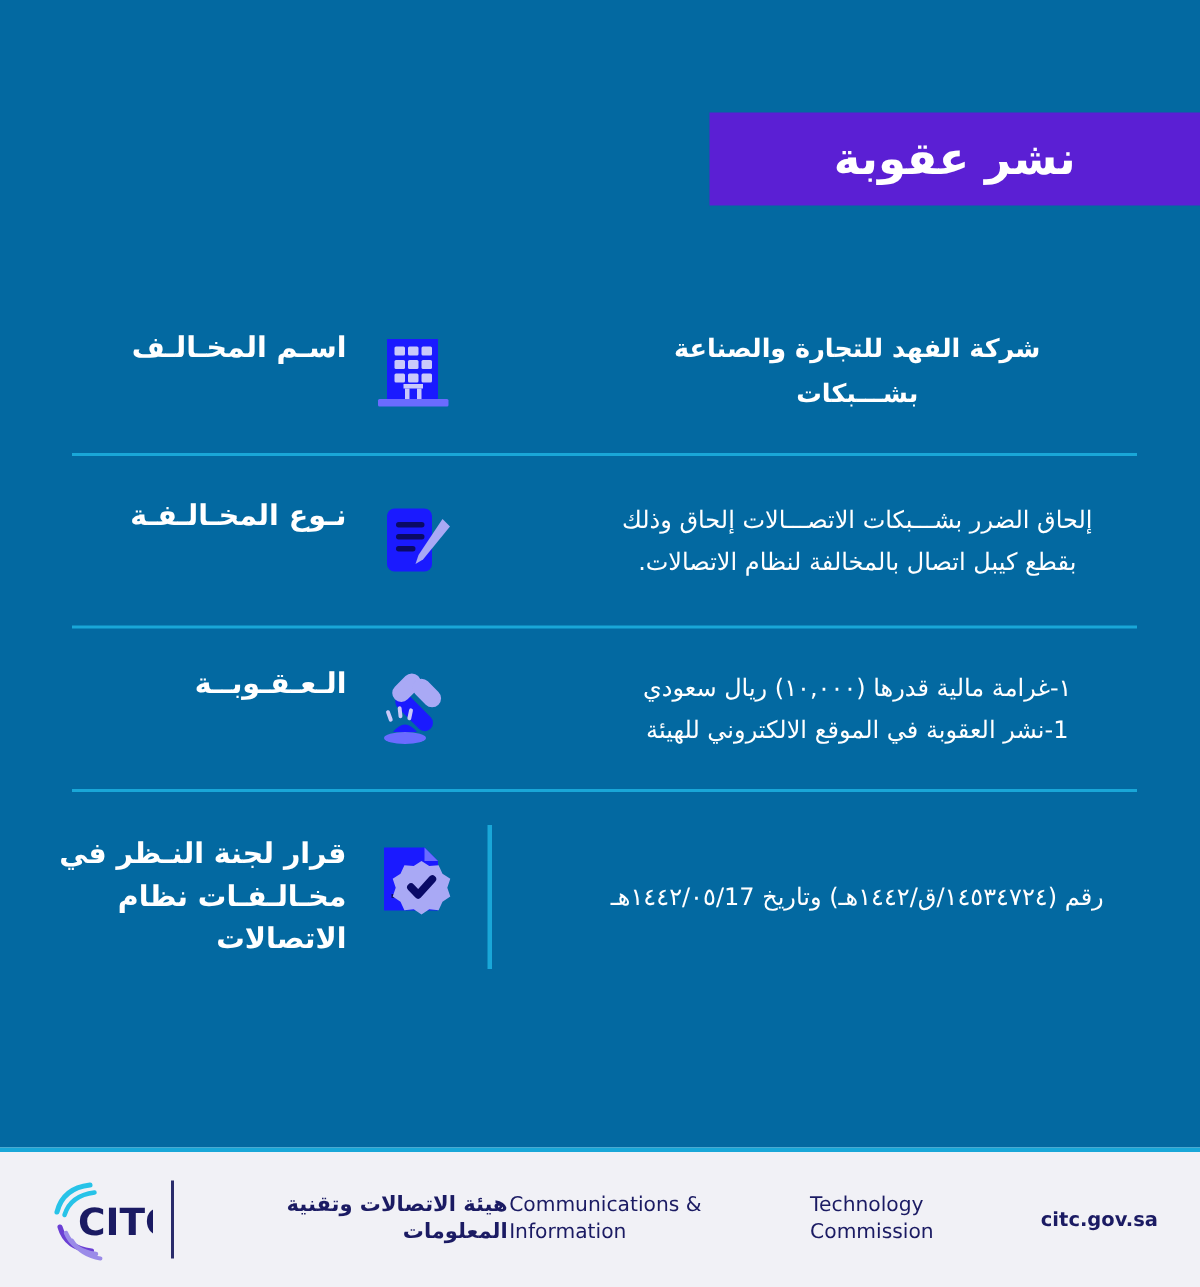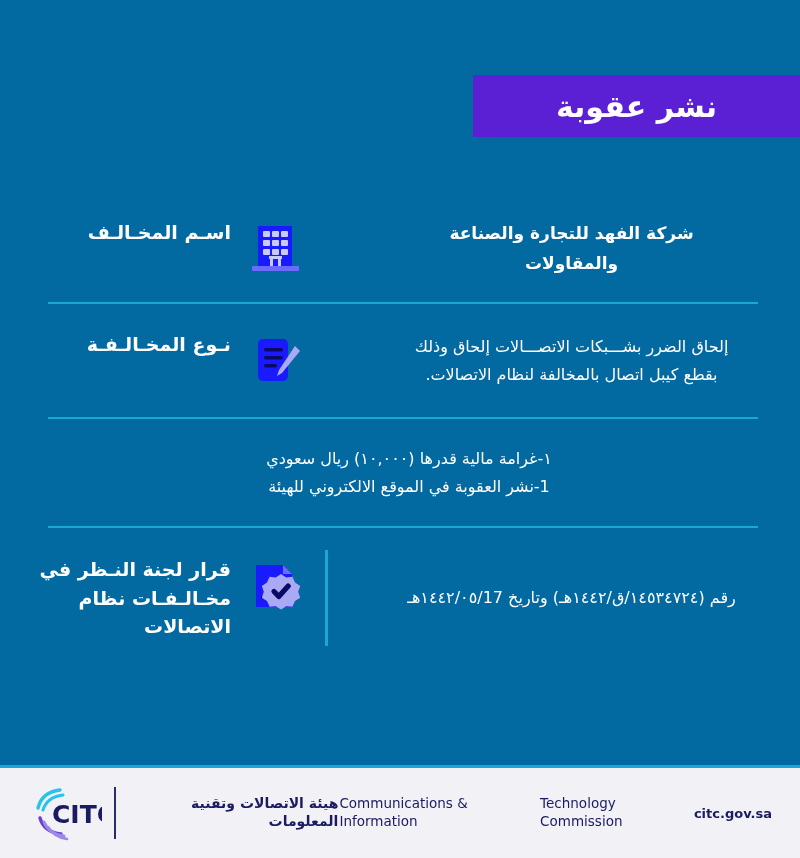--- a/index.html
+++ b/index.html
@@ -187,21 +187,21 @@
     <div class="header-title">نشر عقوبة</div>
   </div>
 
   <div class="rows">
 
     <div class="row" style="height:106px;">
       <div class="row-inner">
         <div class="value-cell">
           <div class="value-text bold">
             <span class="value-line">شركة الفهد للتجارة والصناعة</span>
-            <span class="value-line">والمقاولات</span>
+            <span class="value-line">بشـــبكات</span>
           </div>
         </div>
         <div class="v-divider"></div>
         <div class="label-cell">
           <div class="icon-box">
             <svg width="58" height="58" viewBox="0 0 58 58" aria-hidden="true">
               <rect x="11" y="6" width="34" height="40" fill="#1A1AFF"></rect>
               <rect x="5" y="46" width="47" height="5" rx="1" fill="#6B6BFF"></rect>
               <g fill="#C9C9FA">
                 <rect x="16" y="11" width="7" height="6" rx="1"></rect>
@@ -256,20 +256,37 @@
 
     <div class="row" style="height:107px;">
       <div class="row-inner">
         <div class="value-cell">
           <div class="value-text">
             <span class="value-line">١-غرامة مالية قدرها (١٠,٠٠٠) ريال سعودي</span>
             <span class="value-line">1-نشر العقوبة في الموقع الالكتروني للهيئة</span>
           </div>
         </div>
         <div class="v-divider"></div>
+        <div class="label-cell">
+          <div class="icon-box">
+            <svg width="58" height="58" viewBox="0 0 58 58" aria-hidden="true">
+              <rect x="22" y="16" width="31" height="11" rx="5.5" transform="rotate(45 22 16)" fill="#1A1AFF"></rect>
+              <rect x="12" y="18" width="22" height="12" rx="6" transform="rotate(-45 12 18)" fill="#A9A9F5"></rect>
+              <rect x="34" y="6" width="22" height="12" rx="6" transform="rotate(45 34 6)" fill="#A9A9F5"></rect>
+              <ellipse cx="23" cy="48" rx="14" ry="4" fill="#6B6BFF"></ellipse>
+              <path d="M15 44 Q23 34 31 44 Z" fill="#1A1AFF"></path>
+              <g fill="#C9C9FA">
+                <rect x="10" y="30" width="2.6" height="8" rx="1.3" transform="rotate(-20 10 30)"></rect>
+                <rect x="18" y="27" width="2.6" height="8" rx="1.3" transform="rotate(-6 18 27)"></rect>
+                <rect x="26" y="28" width="2.6" height="8" rx="1.3" transform="rotate(12 26 28)"></rect>
+              </g>
+            </svg>
+          </div>
+          <div class="label-text">الـعـقـوبــة</div>
+        </div>
       </div>
     </div>
 
     <div class="h-divider"></div>
 
     <div class="row" style="height:140px;">
       <div class="row-inner">
         <div class="value-cell">
           <div class="value-text">
             <span class="value-line">رقم (١٤٥٣٤٧٢٤/ق/١٤٤٢هـ) وتاريخ ١٤٤٢/٠٥/17هـ</span>

